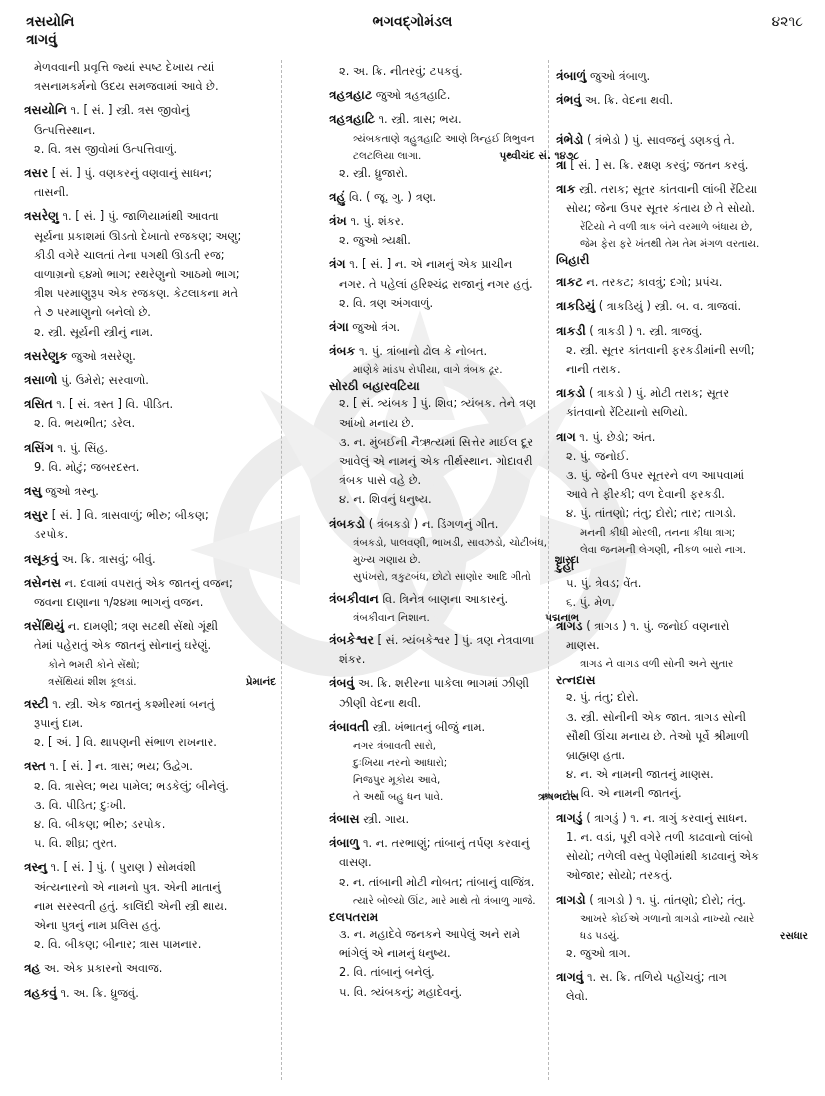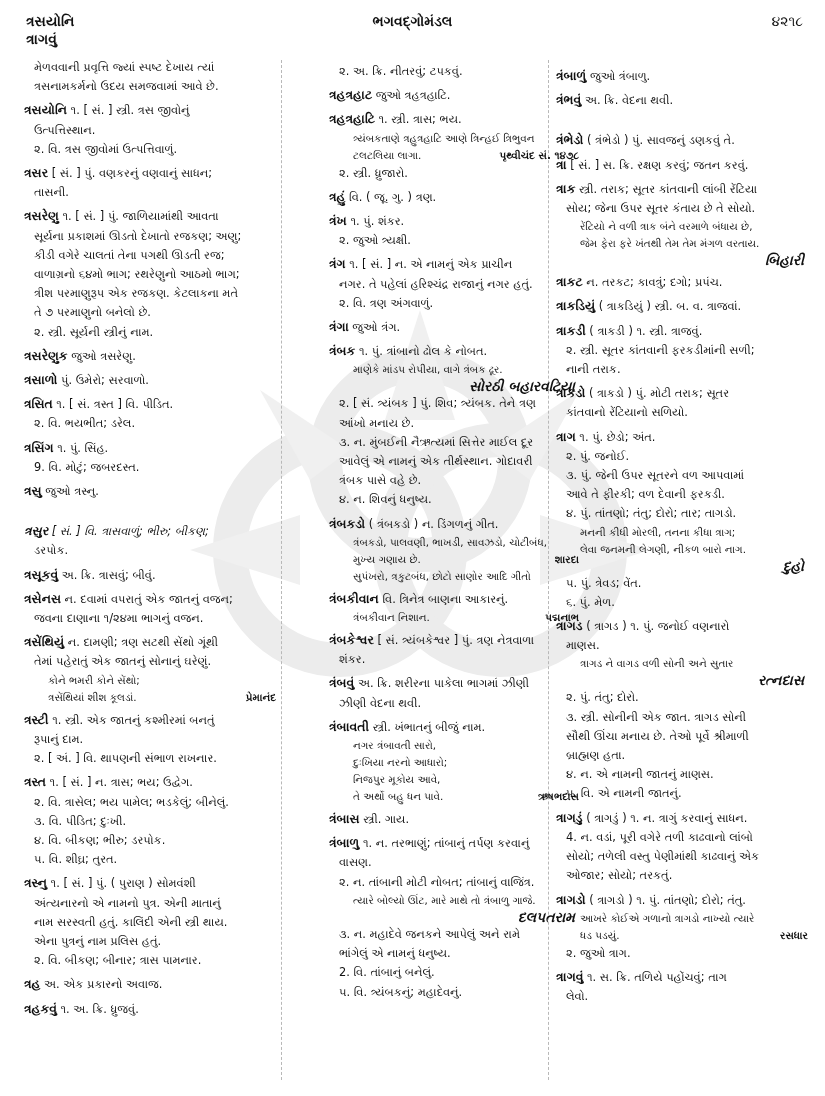--- a/index.html
+++ b/index.html
@@ -93,26 +93,24 @@
       text-align: justify;
     }
     .quote {
       display: block;
       padding-left: 24px;
       font-size: 10.4px;
       line-height: 17px;
     }
     .attrib {
       display: block;
-      text-align: right;
-      font-size: 14px;
+      font-size: 12px;
       font-weight: bold;
       line-height: 16px;
       padding-right: 4px;
-      font-style: italic;
     }
     .attrib-inline {
       float: right;
       font-size: 10.4px;
       font-weight: bold;
     }
   </style>
 </head>
 <body>
 
@@ -158,21 +156,21 @@
     <div class="cont"><span>ત્રીશ પરમાણુરૂપ એક રજકણ. કેટલાકના મતે</span></div>
     <div class="cont"><span>તે ૭ પરમાણુનો બનેલો છે.</span></div>
     <div class="sense"><span>૨. સ્ત્રી. સૂર્યની સ્ત્રીનું નામ.</span></div>
     <div class="entry" style="margin-top: 4px; margin-bottom: 0px;"><span class="hw">ત્રસરેણુક</span><span> જુઓ ત્રસરેણુ.</span></div>
     <div class="entry" style="margin-top: 4px; margin-bottom: 0px;"><span class="hw">ત્રસાળો</span><span> પું. ઉમેરો; સરવાળો.</span></div>
     <div class="entry" style="margin-top: 4px; margin-bottom: 0px;"><span class="hw">ત્રસિત</span><span> ૧. [ સં. ત્રસ્ત ] વિ. પીડિત.</span></div>
     <div class="sense"><span>૨. વિ. ભયભીત; ડરેલ.</span></div>
     <div class="entry" style="margin-top: 4px; margin-bottom: 0px;"><span class="hw">ત્રસિંગ</span><span> ૧. પું. સિંહ.</span></div>
     <div class="sense"><span>9. વિ. મોટું; જબરદસ્ત.</span></div>
     <div class="entry" style="margin-top: 4px; margin-bottom: 0px;"><span class="hw">ત્રસુ</span><span> જુઓ ત્રસ્નુ.</span></div>
-    <div class="entry" style="margin-top: 20px; margin-bottom: 0px; font-style: italic;"><span class="hw">ત્રસુર</span><span> [ સં. ] વિ. ત્રાસવાળું; ભીરુ; બીકણ;</span></div>
+    <div class="entry" style="margin-top: 4px; margin-bottom: 0px;"><span class="hw">ત્રસુર</span><span> [ સં. ] વિ. ત્રાસવાળું; ભીરુ; બીકણ;</span></div>
     <div class="cont"><span>ડરપોક.</span></div>
     <div class="entry" style="margin-top: 4px; margin-bottom: 0px;"><span class="hw">ત્રસૂકવું</span><span> અ. ક્રિ. ત્રાસવું; બીવું.</span></div>
     <div class="entry" style="margin-top: 4px; margin-bottom: 0px;"><span class="hw">ત્રસેનસ</span><span> ન. દવામાં વપરાતું એક જાતનું વજન;</span></div>
     <div class="cont"><span>જવના દાણાના ૧/૨૪મા ભાગનું વજન.</span></div>
     <div class="entry" style="margin-top: 4px; margin-bottom: 0px;"><span class="hw">ત્રસેંથિયું</span><span> ન. દામણી; ત્રણ સટથી સેંથો ગૂંથી</span></div>
     <div class="cont"><span>તેમાં પહેરાતું એક જાતનું સોનાનું ઘરેણું.</span></div>
     <div class="quote"><span>કોને ભમરી કોને સેંથો;</span></div>
     <div class="quote"><span>ત્રસેંથિયાં શીશ કૂલડાં.</span><span class="attrib-inline">પ્રેમાનંદ</span></div>
     <div class="entry" style="margin-top: 4px; margin-bottom: 0px;"><span class="hw">ત્રસ્ટી</span><span> ૧. સ્ત્રી. એક જાતનું કશ્મીરમાં બનતું</span></div>
     <div class="cont"><span>રૂપાનું દામ.</span></div>
@@ -270,21 +268,21 @@
     <div class="cont"><span>માણસ.</span></div>
     <div class="quote"><span>ત્રાગડ ને વાગડ વળી સોની અને સુતાર</span></div>
     <div class="attrib"><span>રત્નદાસ</span></div>
     <div class="sense"><span>૨. પું. તંતુ; દોરો.</span></div>
     <div class="sense"><span>૩. સ્ત્રી. સોનીની એક જાત. ત્રાગડ સોની</span></div>
     <div class="cont"><span>સૌથી ઊંચા મનાય છે. તેઓ પૂર્વે શ્રીમાળી</span></div>
     <div class="cont"><span>બ્રાહ્મણ હતા.</span></div>
     <div class="sense"><span>૪. ન. એ નામની જાતનું માણસ.</span></div>
     <div class="sense"><span>૫. વિ. એ નામની જાતનું.</span></div>
     <div class="entry" style="margin-top: 4px; margin-bottom: 0px;"><span class="hw">ત્રાગડું</span><span> ( ત્રાગડું ) ૧. ન. ત્રાગું કરવાનું સાધન.</span></div>
-    <div class="sense"><span>4. ન. વડાં, પૂરી વગેરે તળી કાઢવાનો લાંબો</span></div>
+    <div class="sense"><span>1. ન. વડાં, પૂરી વગેરે તળી કાઢવાનો લાંબો</span></div>
     <div class="cont"><span>સોયો; તળેલી વસ્તુ પેણીમાંથી કાઢવાનું એક</span></div>
     <div class="cont"><span>ઓજાર; સોયો; તરકતું.</span></div>
     <div class="entry" style="margin-top: 4px; margin-bottom: 0px;"><span class="hw">ત્રાગડો</span><span> ( ત્રાગડો ) ૧. પું. તાંતણો; દોરો; તંતુ.</span></div>
     <div class="quote"><span>આખરે કોઈએ ગળાનો ત્રાગડો નાખ્યો ત્યારે</span></div>
     <div class="quote"><span>ધડ પડયું.</span><span class="attrib-inline">રસધાર</span></div>
     <div class="sense"><span>૨. જુઓ ત્રાગ.</span></div>
     <div class="entry" style="margin-top: 4px; margin-bottom: 0px;"><span class="hw">ત્રાગવું</span><span> ૧. સ. ક્રિ. તળિયે પહોંચવું; તાગ</span></div>
     <div class="cont"><span>લેવો.</span></div>
   </div>
 

